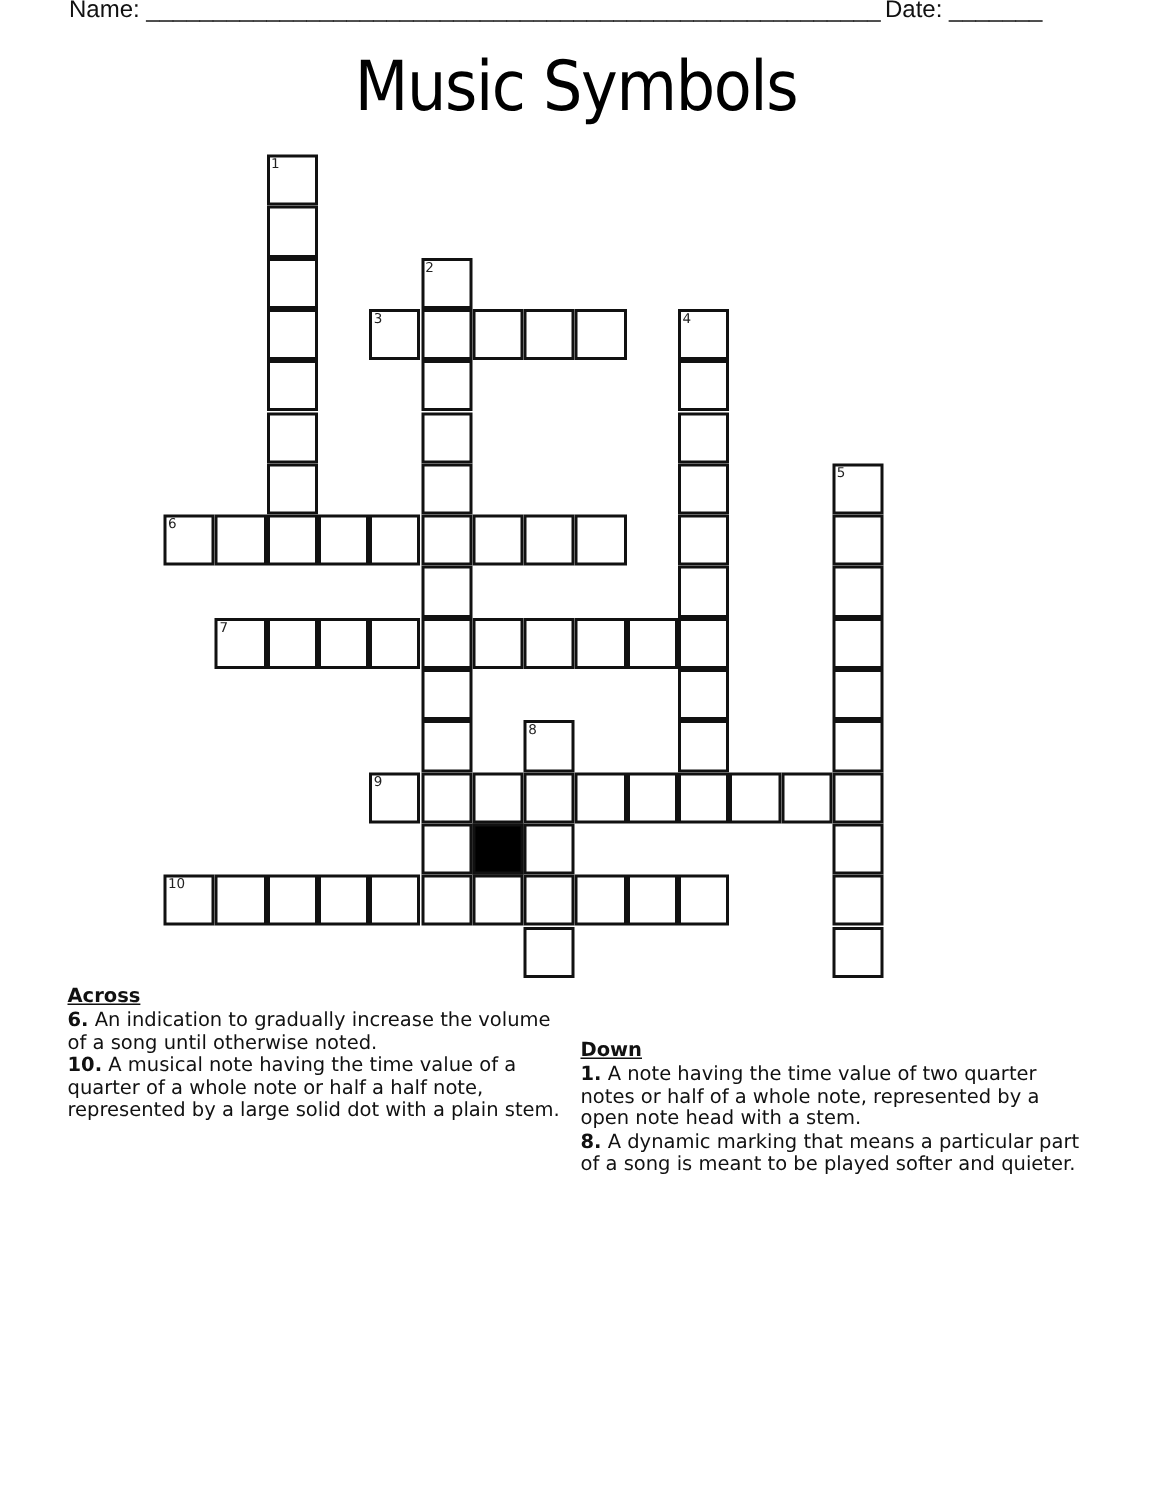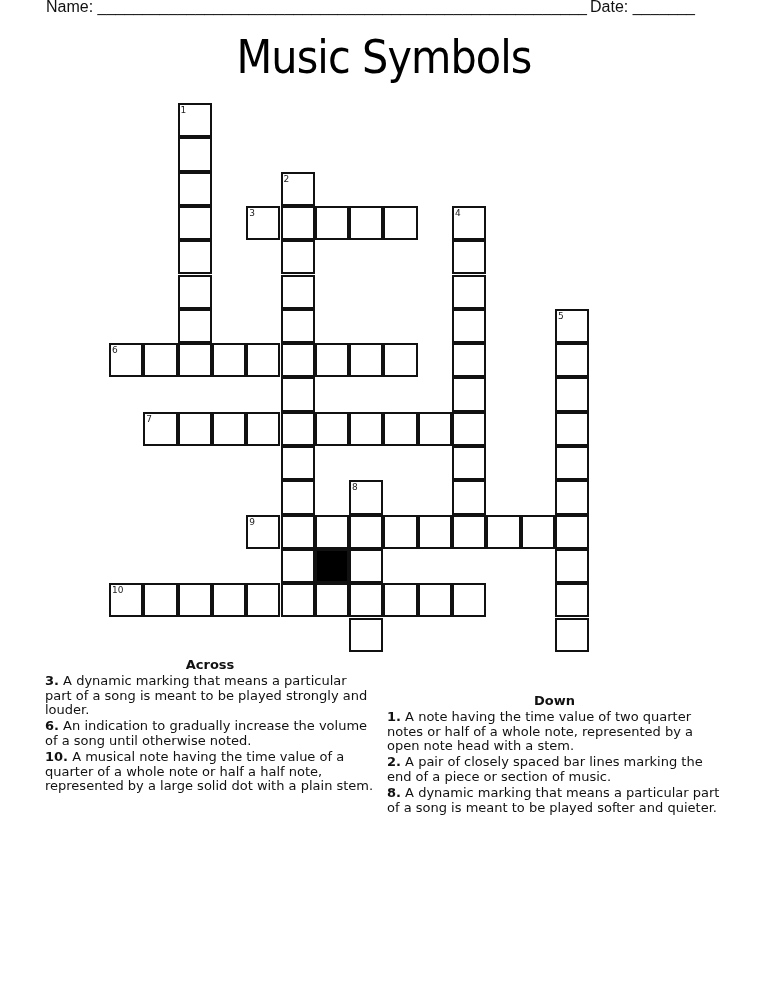--- a/index.html
+++ b/index.html
@@ -7,21 +7,21 @@
   .header-line { position: absolute; top: -2px; left: 46px; font-family: "Liberation Sans", sans-serif; font-size: 16px; color: #111; white-space: pre; }
   .date-line { position: absolute; top: -2px; left: 590px; font-family: "Liberation Sans", sans-serif; font-size: 16px; color: #111; white-space: pre; }
   .title { position: absolute; top: 30px; left: 0; width: 768px; text-align: center; font-family: "DejaVu Sans", sans-serif; font-size: 46px; letter-spacing: -1px; transform: scaleX(0.9); color: #000; }
   #grid { position: absolute; left: 0; top: 0; width: 768px; height: 660px; }
   .cell { position: absolute; width: 34.3px; height: 34.3px; box-sizing: border-box; border: 2px solid #111; background: #fff; margin-left: -1px; margin-top: -1px; }
   .cell.block { background: #000; }
   .cell .num { position: absolute; left: 1px; top: 0px; font-family: "DejaVu Sans", sans-serif; font-size: 9px; line-height: 10px; color: #222; }
   .clues { position: absolute; top: 658px; font-family: "DejaVu Sans", sans-serif; font-size: 13px; line-height: 14.8px; color: #111; }
   .clues.across { left: 45px; width: 330px; }
   .clues.down { left: 387px; width: 335px; margin-top: 36px; }
-  .clues .heading { font-weight: bold; display: block; margin-bottom: 1px; text-align: center; }
+  .clues .heading { font-weight: bold; text-decoration: underline; display: block; margin-bottom: 1px; }
   .clue { margin: 0 0 1px 0; }
   .clue .n { font-weight: bold; }
 </style>
 </head>
 <body>
 
 <div class="header-line">Name: _______________________________________________________</div>
 <div class="date-line">Date: _______</div>
 
 <div class="title">Music Symbols</div>
@@ -125,23 +125,21 @@
     <div class="cell" style="left: 247.2px; top: 584.2px;"></div>
     <div class="cell" style="left: 315.8px; top: 584.2px;"></div>
     <div class="cell" style="left: 384.4px; top: 584.2px;"></div>
     <div class="cell" style="left: 418.7px; top: 584.2px;"></div>
     <div class="cell" style="left: 453px; top: 584.2px;"></div>
     <div class="cell block" style="left: 315.8px; top: 549.9px;"></div>
   </div>
 
 <div class="clues across">
   <span class="heading">Across</span>
-  <div class="clue"><span class="n">3.</span><span> A dynamic marking that means a particular part of a song is meant to be played strongly and louder.</span></div>
   <div class="clue"><span class="n">6.</span><span> An indication to gradually increase the volume of a song until otherwise noted.</span></div>
   <div class="clue"><span class="n">10.</span><span> A musical note having the time value of a quarter of a whole note or half a half note, represented by a large solid dot with a plain stem.</span></div>
 </div>
 
 <div class="clues down">
   <span class="heading">Down</span>
   <div class="clue"><span class="n">1.</span><span> A note having the time value of two quarter notes or half of a whole note, represented by a open note head with a stem.</span></div>
-  <div class="clue"><span class="n">2.</span><span> A pair of closely spaced bar lines marking the end of a piece or section of music.</span></div>
   <div class="clue"><span class="n">8.</span><span> A dynamic marking that means a particular part of a song is meant to be played softer and quieter.</span></div>
 </div>
 
 </body></html>

